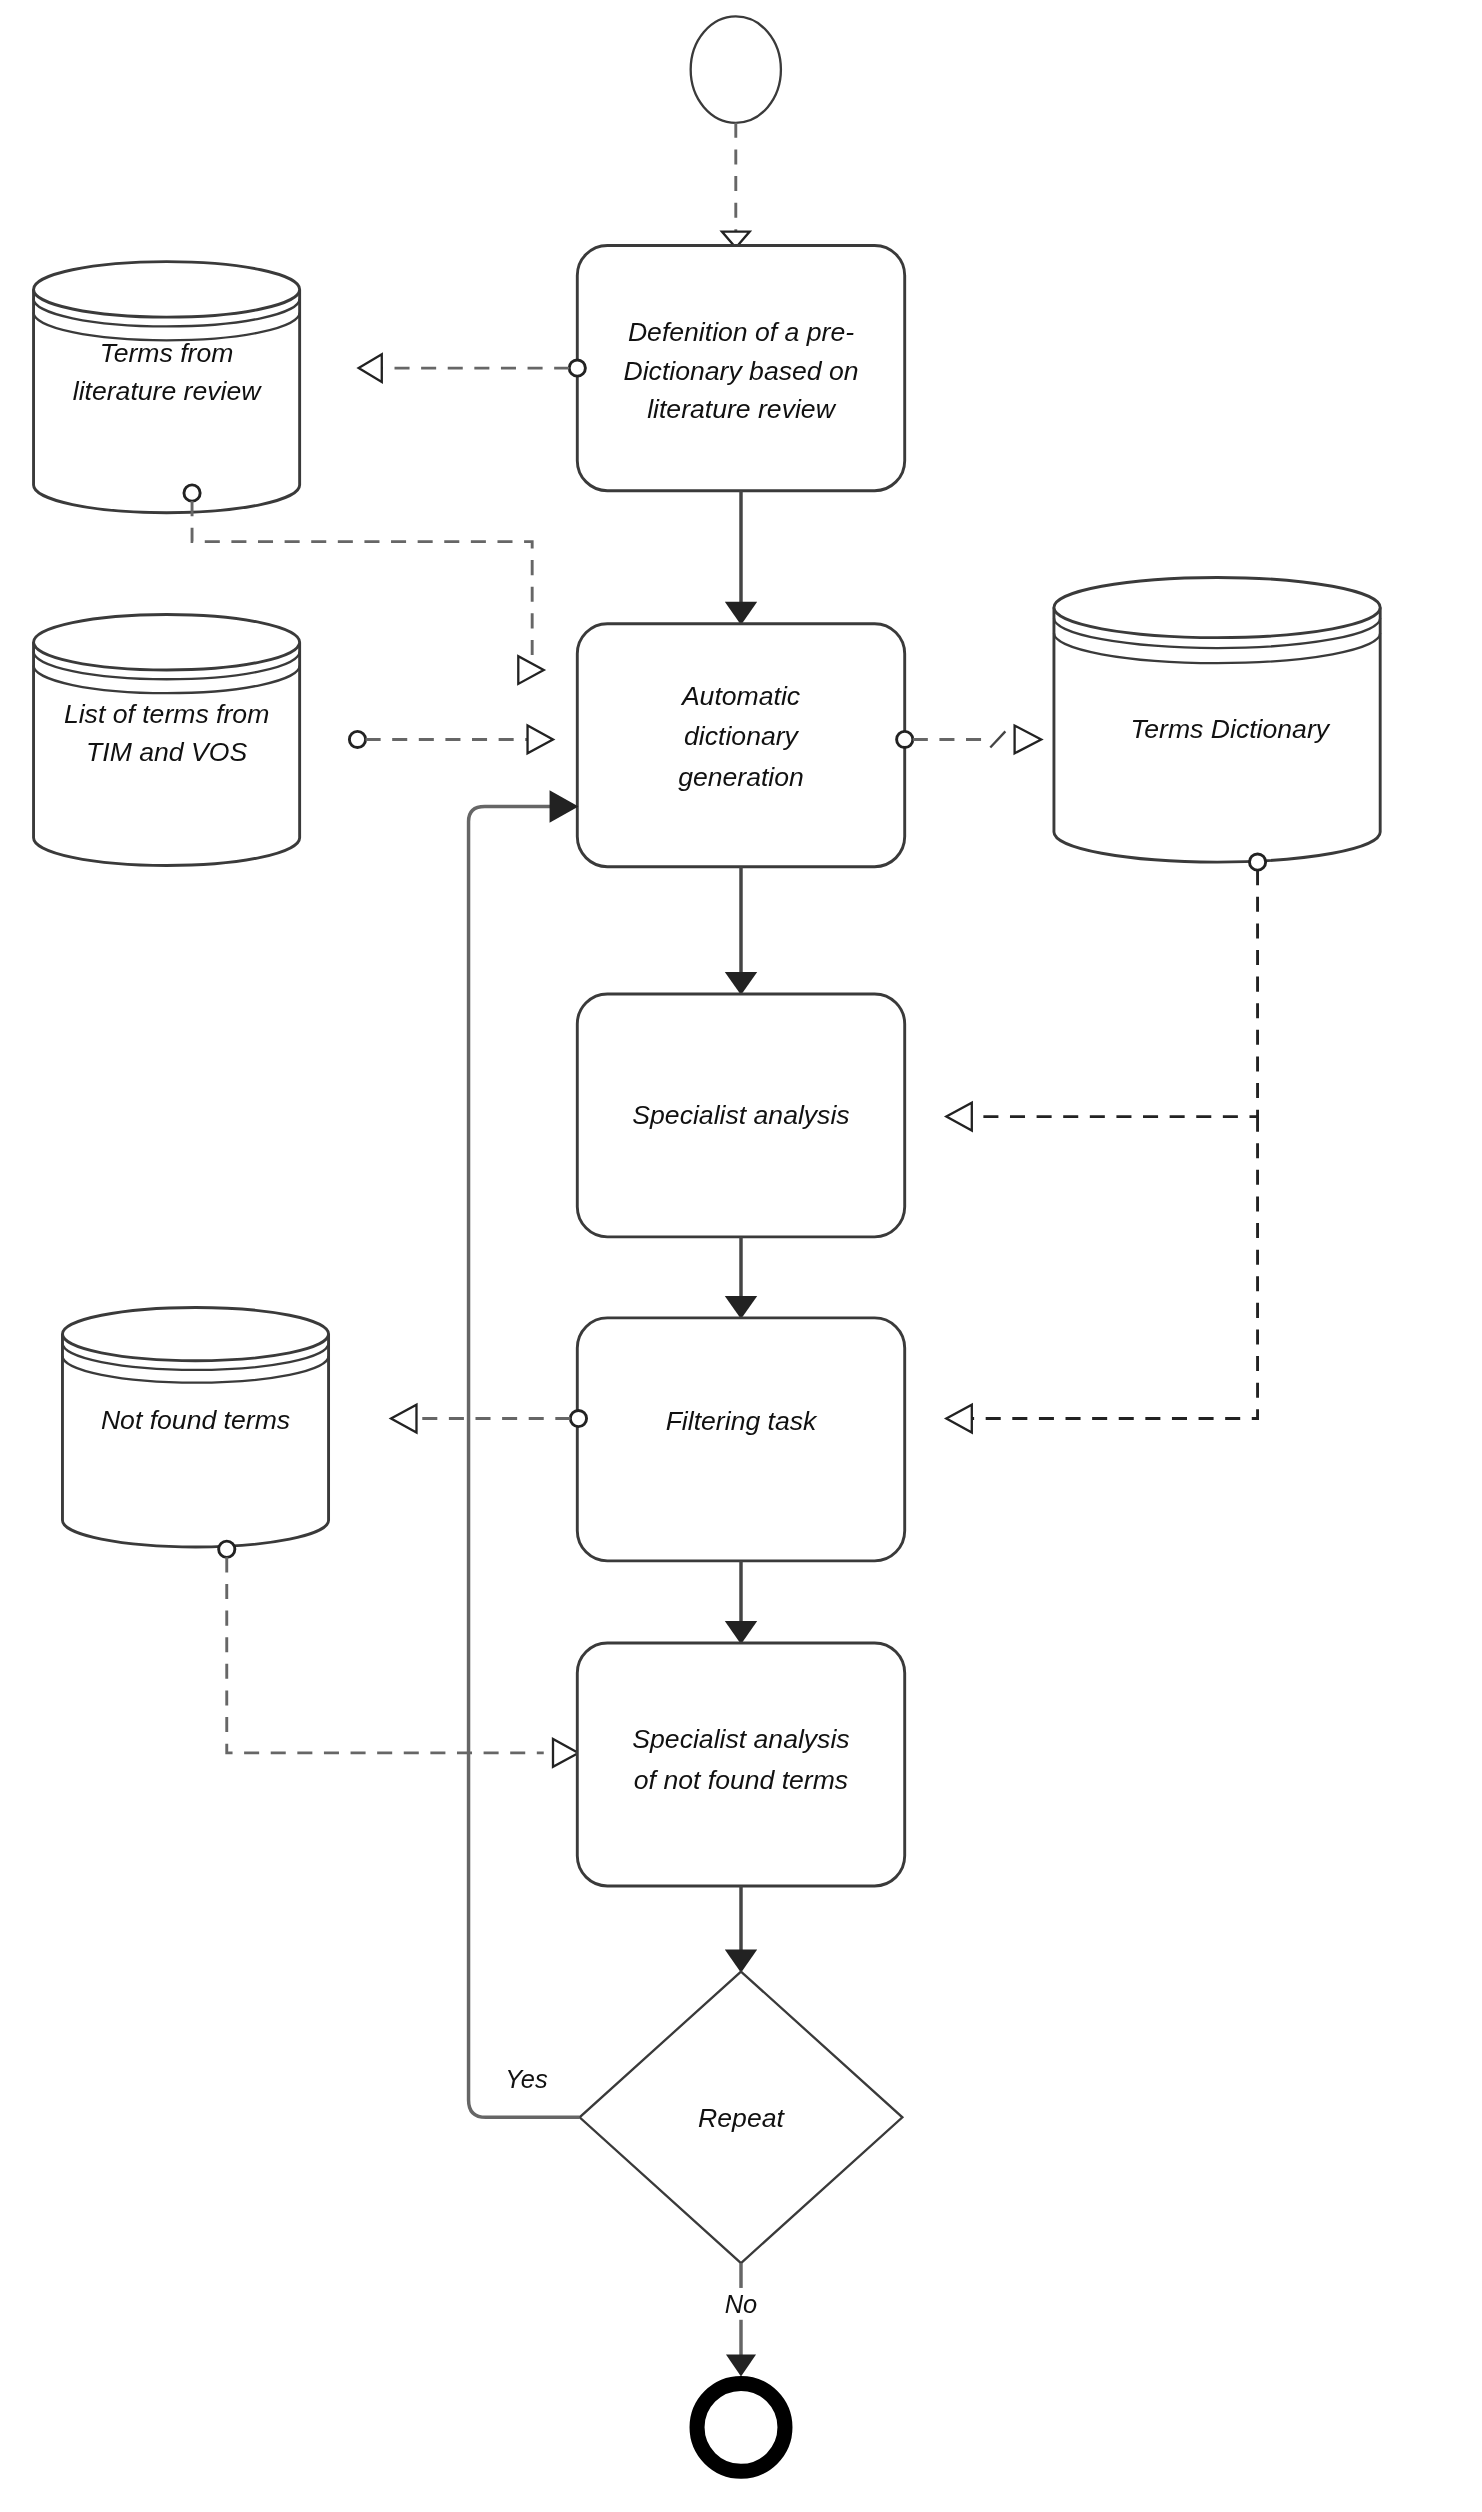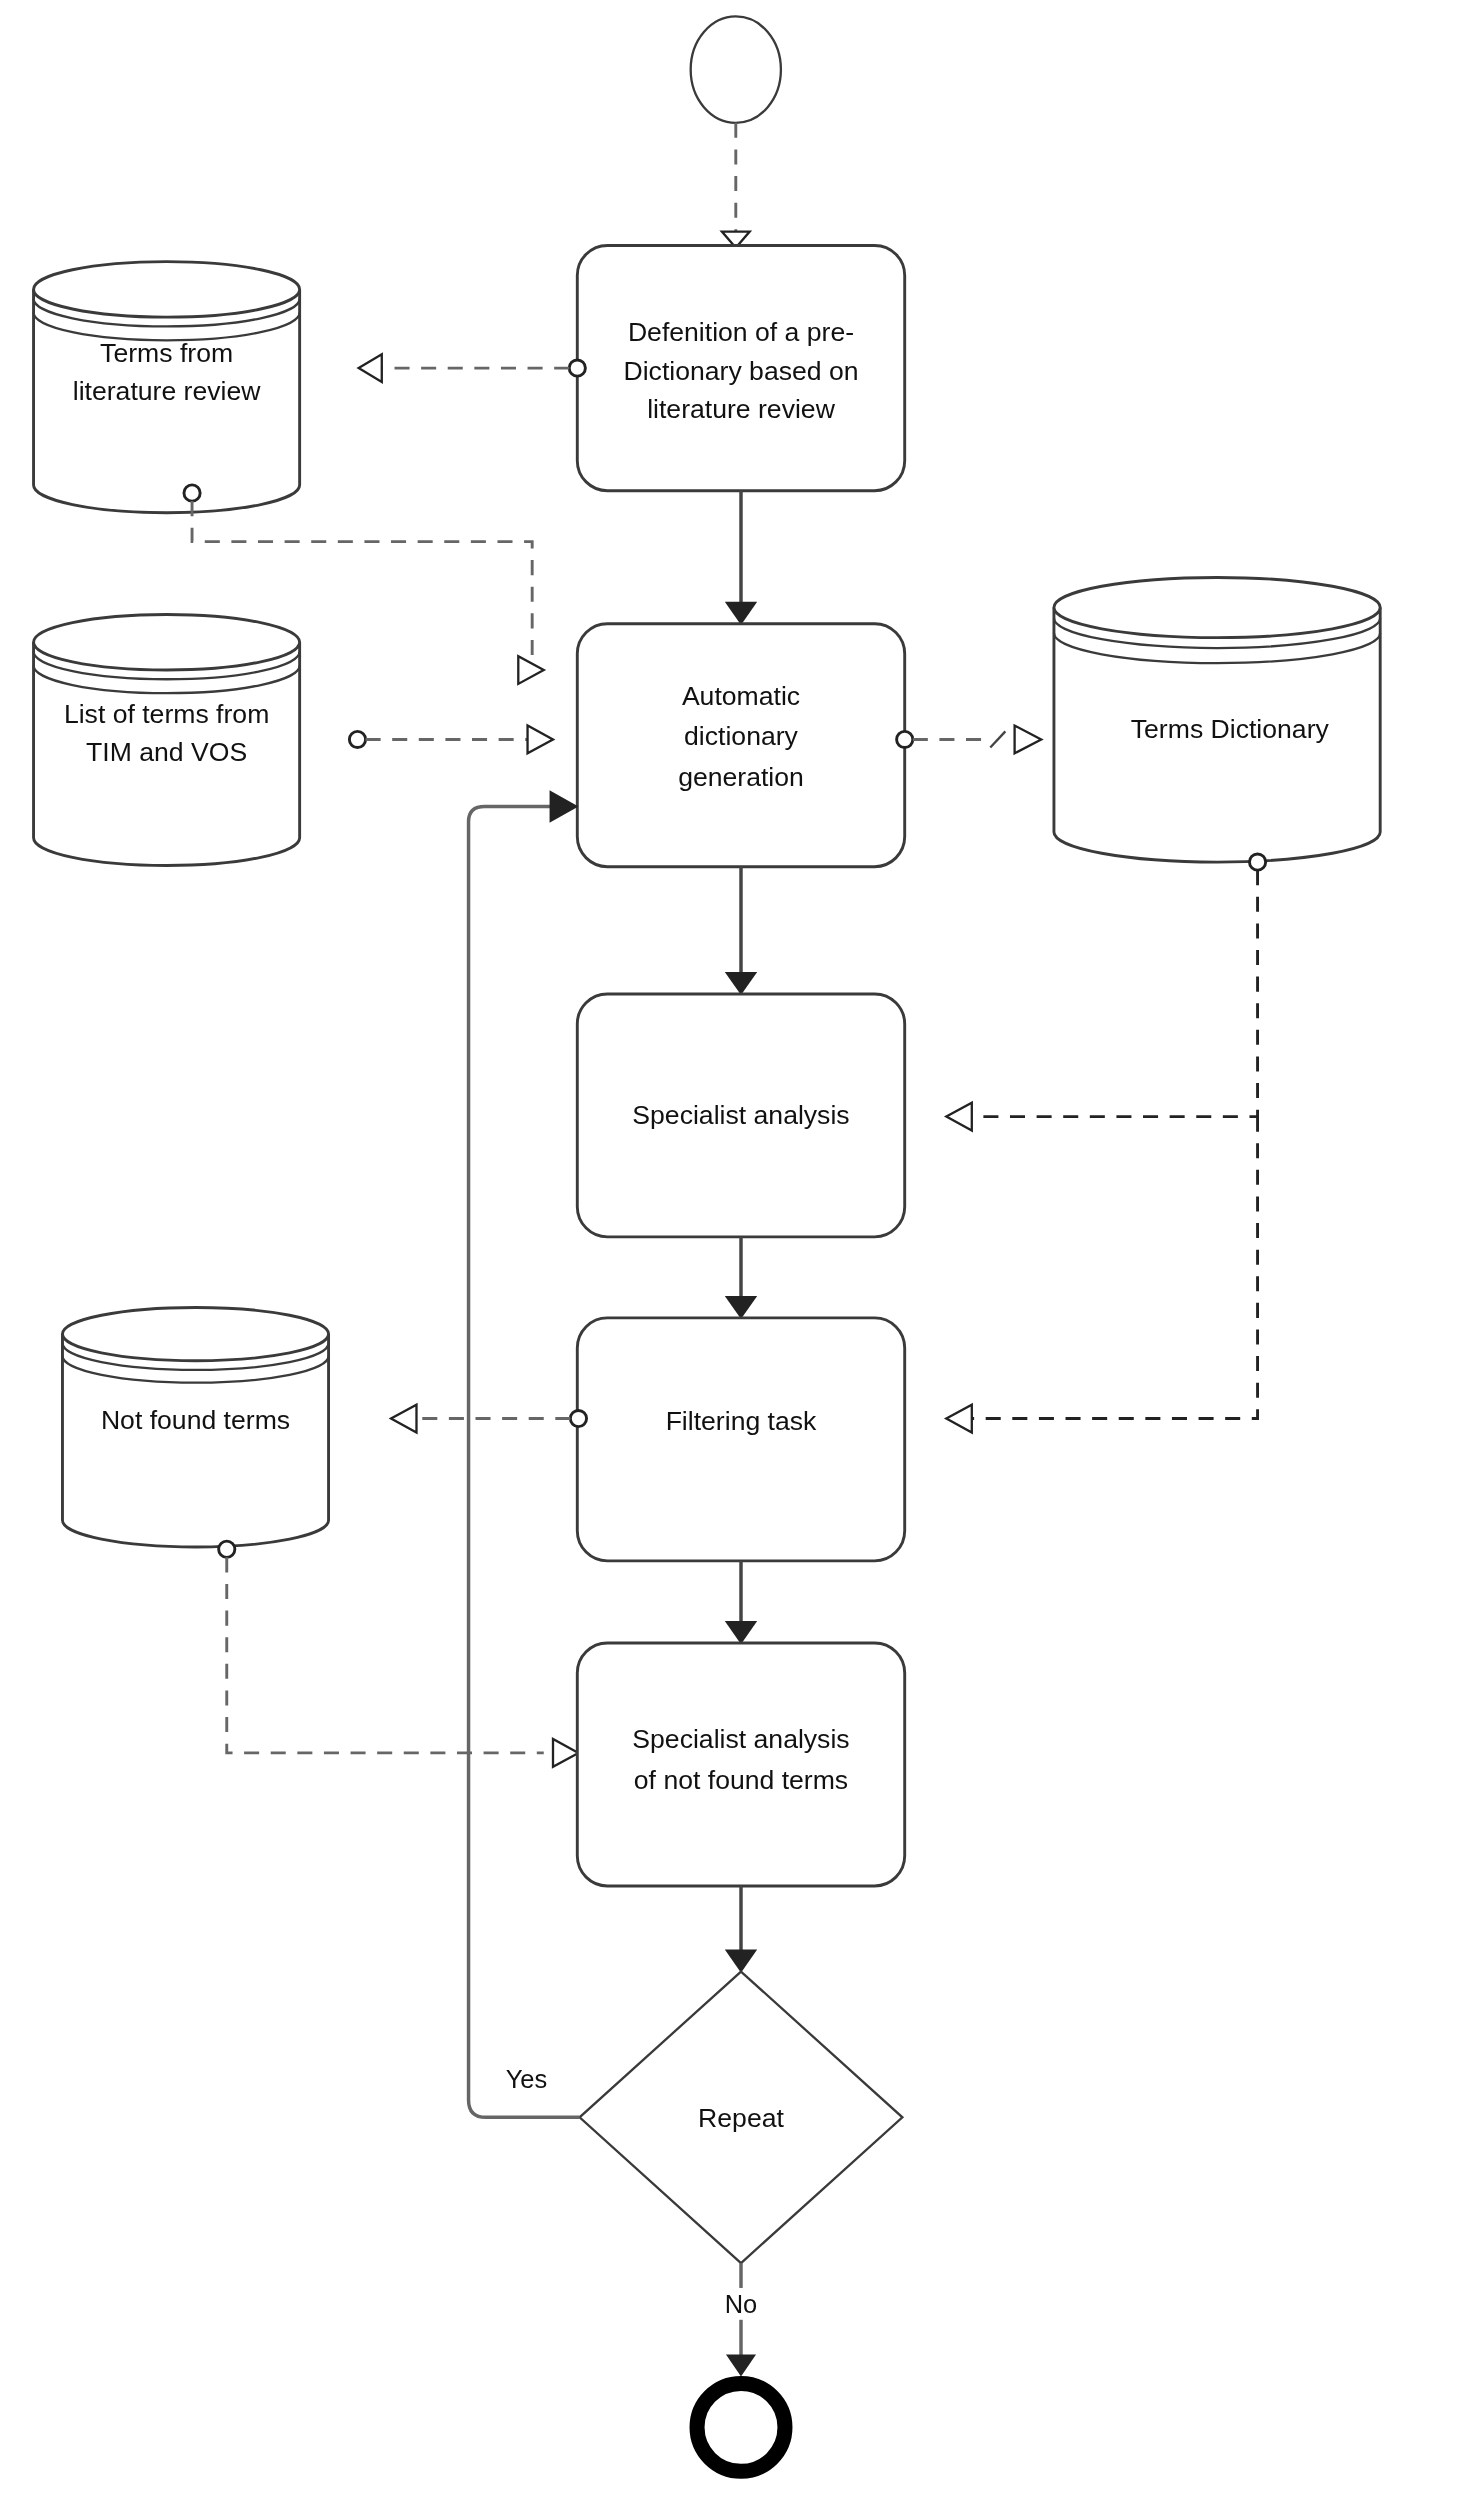--- a/index.html
+++ b/index.html
@@ -1,17 +1,17 @@
 <!DOCTYPE html>
 <html style="font-size:9.3px"><head>
 <meta charset="utf-8">
 <style>
   html,body{margin:0;padding:0;background:#ffffff;}
   body{font-family:"Liberation Sans", sans-serif;}
-  #stage{position:relative;width:1482px;height:2512px;background:#fff;overflow:hidden;}
+  #stage{position:relative;width:1482px;height:2512px;background:#fff;overflow:hidden;font-style:italic;}
   svg.diagram{position:absolute;left:0;top:0;width:1482px;height:2512px;}
   .nodetext{font-family:"Liberation Sans", sans-serif;fill:#111111;font-size:46px;}
   .edgelabel{font-family:"Liberation Sans", sans-serif;fill:#111111;font-size:44px;}
 </style>
 </head>
 <body>
 
 <div id="stage">
 
 <svg class="diagram" viewBox="0 0 2562 4342" xmlns="http://www.w3.org/2000/svg">

